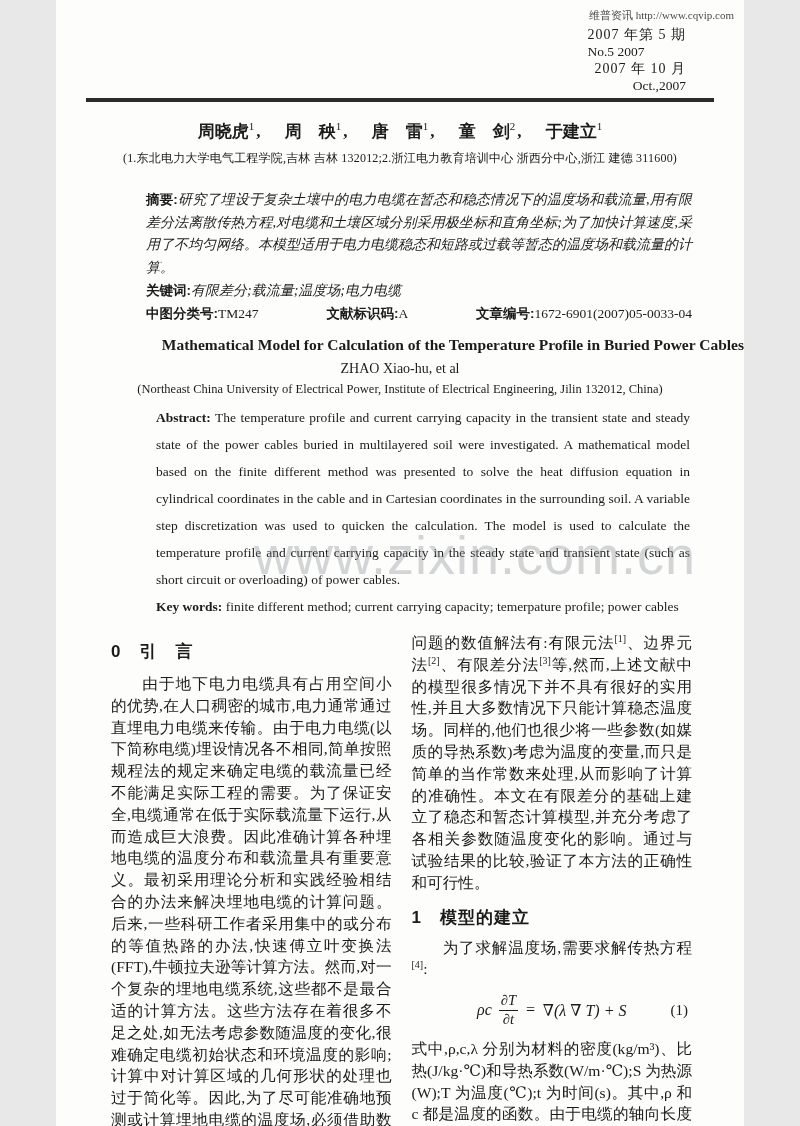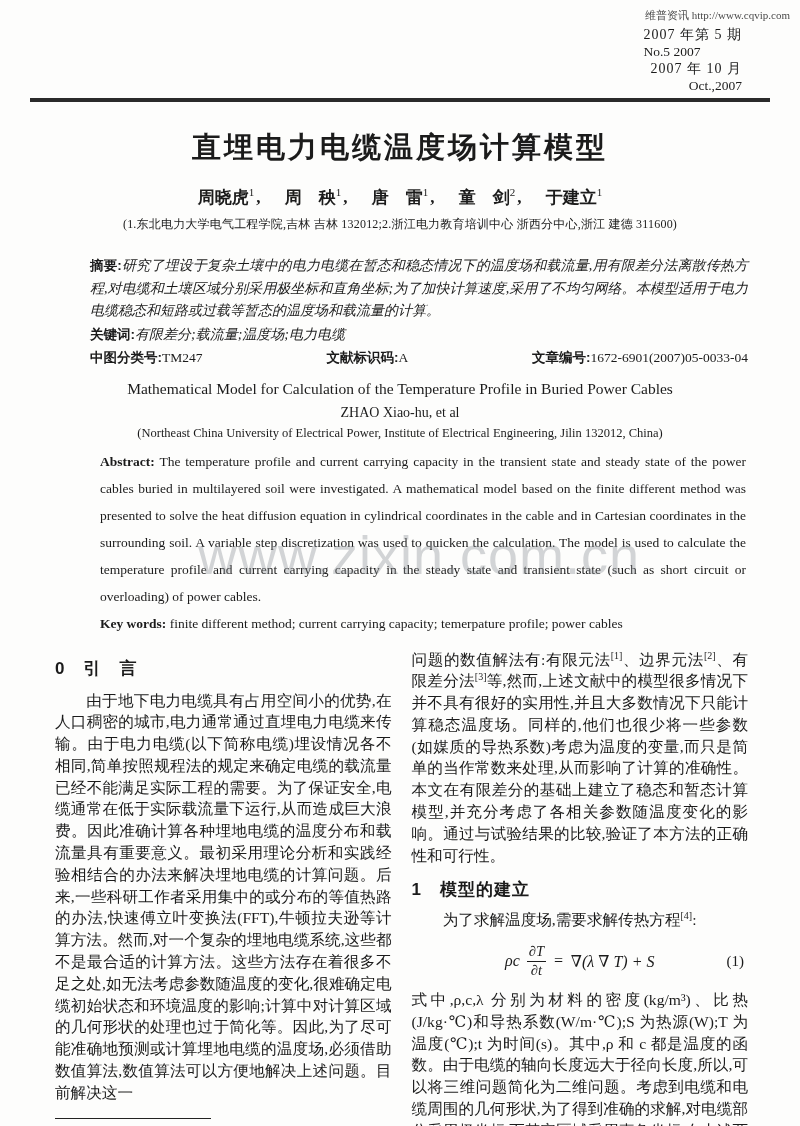--- a/index.html
+++ b/index.html
@@ -1,17 +1,17 @@
 <!DOCTYPE html>
 <html><head>
 <meta charset="utf-8">
 <style>
   html,body{margin:0;padding:0;background:#e8e8e8;}
   .page{
-    width:800px;height:1126px;position:relative;overflow:hidden;
+    width:688px;height:1126px;position:relative;overflow:hidden;
     background:#fdfdfc;color:#1b1b1b;margin:0 auto;
     font-family:"Liberation Serif","DejaVu Serif",serif;
   }
   .vip-mark{
     position:absolute;top:8px;right:10px;font-size:11px;color:#4a4a4a;
     font-family:"Liberation Serif","DejaVu Serif",serif;
   }
   .header{
     display:flex;justify-content:space-between;align-items:flex-end;
     margin:0 58px;padding-top:26px;font-size:13.5px;line-height:17px;flex-direction:column;
@@ -31,21 +31,21 @@
   .authors .sep{margin-left:2px;}
   .affil-cn{margin-top:7px;text-align:center;font-size:12px;letter-spacing:0.2px;}
   .abstract-cn{margin:22px 52px 0 90px;font-size:14px;line-height:22.5px;text-align:justify;}
   .kai{font-style:italic;}
   .lbl-cn{font-weight:bold;font-style:normal;font-family:"Liberation Sans","DejaVu Sans",sans-serif;font-size:13.5px;}
   .keywords-cn{margin:1px 52px 0 90px;font-size:14px;line-height:22px;}
   .meta-row{
     margin:2px 52px 0 90px;display:flex;justify-content:space-between;
     font-size:13.5px;line-height:20px;gap:20px;
   }
-  .title-en{margin-top:12px;text-align:center;font-size:15.5px;font-weight:normal;}
+  .title-en{margin-top:12px;text-align:right;font-size:15.5px;font-weight:bold;}
   .authors-en{margin-top:7px;text-align:center;font-size:14px;}
   .affil-en{margin-top:5px;text-align:center;font-size:12.5px;}
   .abstract-en{margin:7px 54px 0 100px;font-size:13.5px;line-height:27px;text-align:justify;}
   .keywords-en{margin:0 54px 0 100px;font-size:13.5px;line-height:27px;}
   .b{font-weight:bold;}
   .columns{display:flex;gap:20px;margin:12px 52px 0 55px;}
   .col{flex:1;min-width:0;}
   .col h3{
     font-family:"Liberation Sans","DejaVu Sans",sans-serif;
     font-size:17px;font-weight:bold;margin:0 0 10px 0;letter-spacing:1px;
@@ -89,21 +89,20 @@
       <div class="cn-line">2007 年第 5 期</div>
       <div>No.5    2007</div>
     </div>
     <div class="h-right">
       <div class="cn-line">2007 年 10 月</div>
       <div>Oct.,2007</div>
     </div>
   </div>
   <div class="header-rule"></div>
 
-  <h1 class="title-cn">直埋电力电缆温度场计算模型</h1>
 
   <div class="authors">
     <span class="author"><span>周晓虎</span><sup>1</sup><span class="sep">,</span></span>
     <span class="author"><span>周　秧</span><sup>1</sup><span class="sep">,</span></span>
     <span class="author"><span>唐　雷</span><sup>1</sup><span class="sep">,</span></span>
     <span class="author"><span>童　剑</span><sup>2</sup><span class="sep">,</span></span>
     <span class="author"><span>于建立</span><sup>1</sup></span>
   </div>
 
   <div class="affil-cn">(1.东北电力大学电气工程学院,吉林 吉林 132012;2.浙江电力教育培训中心 浙西分中心,浙江 建德 311600)</div>

